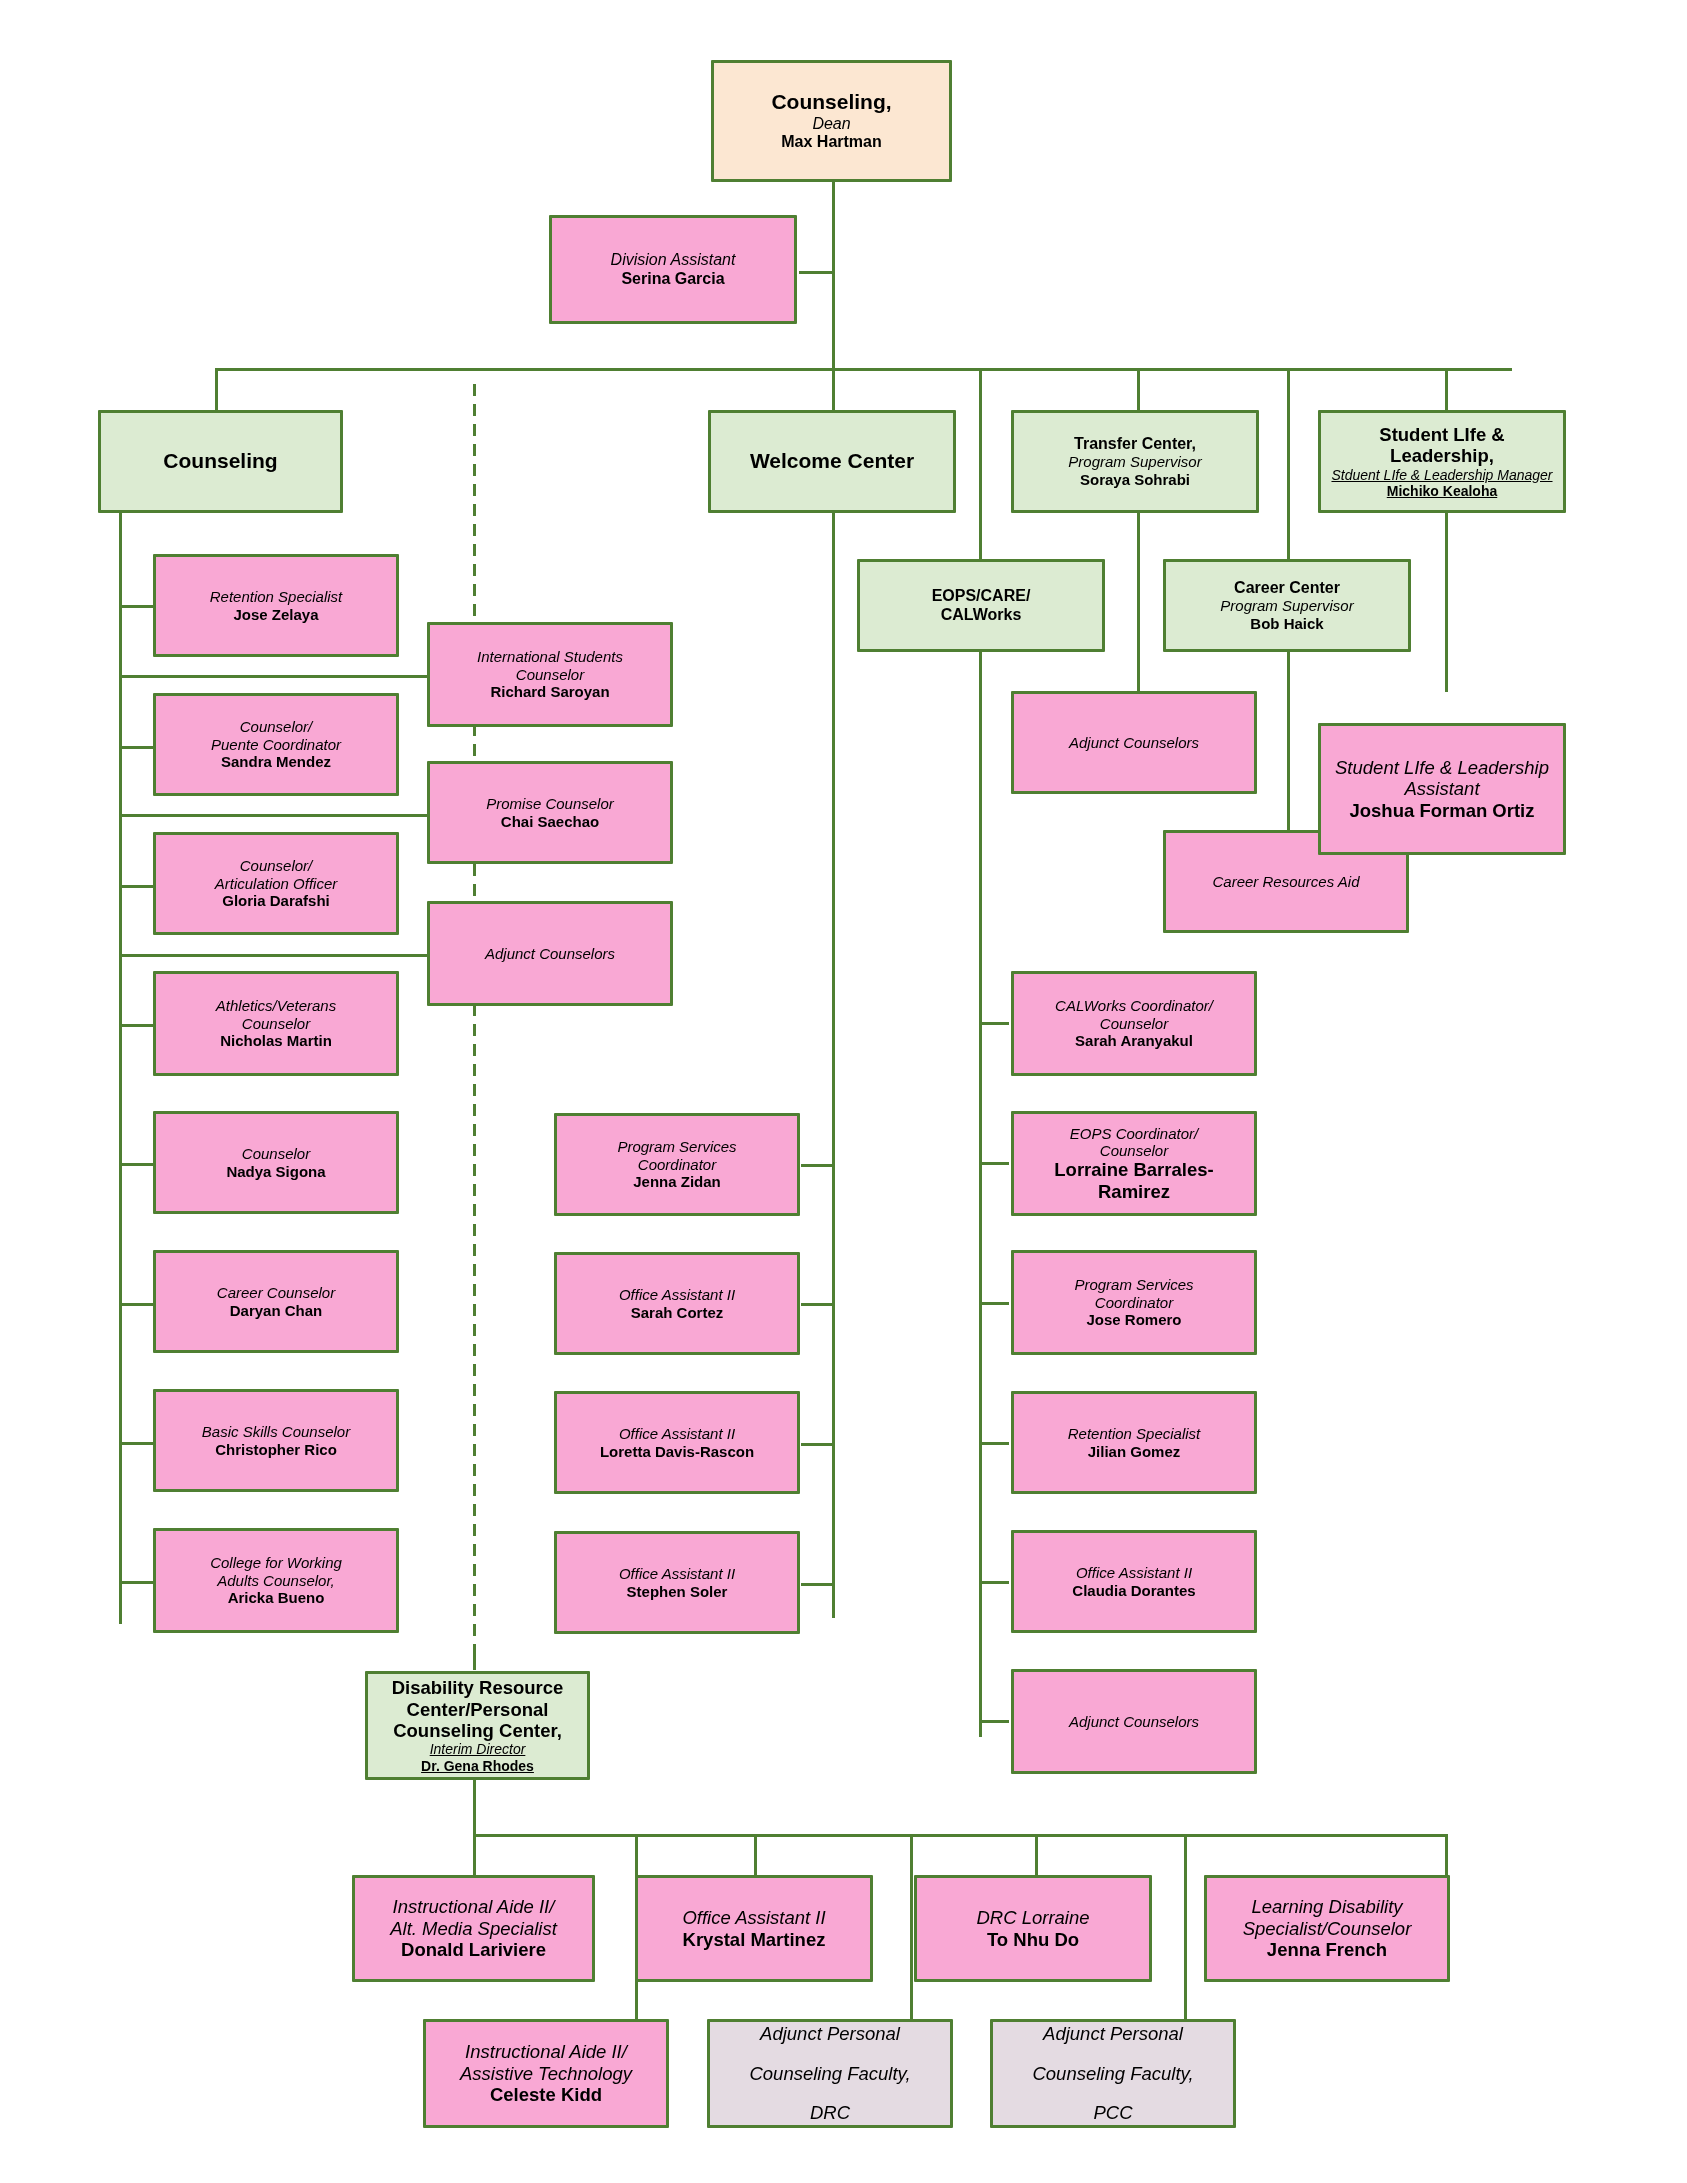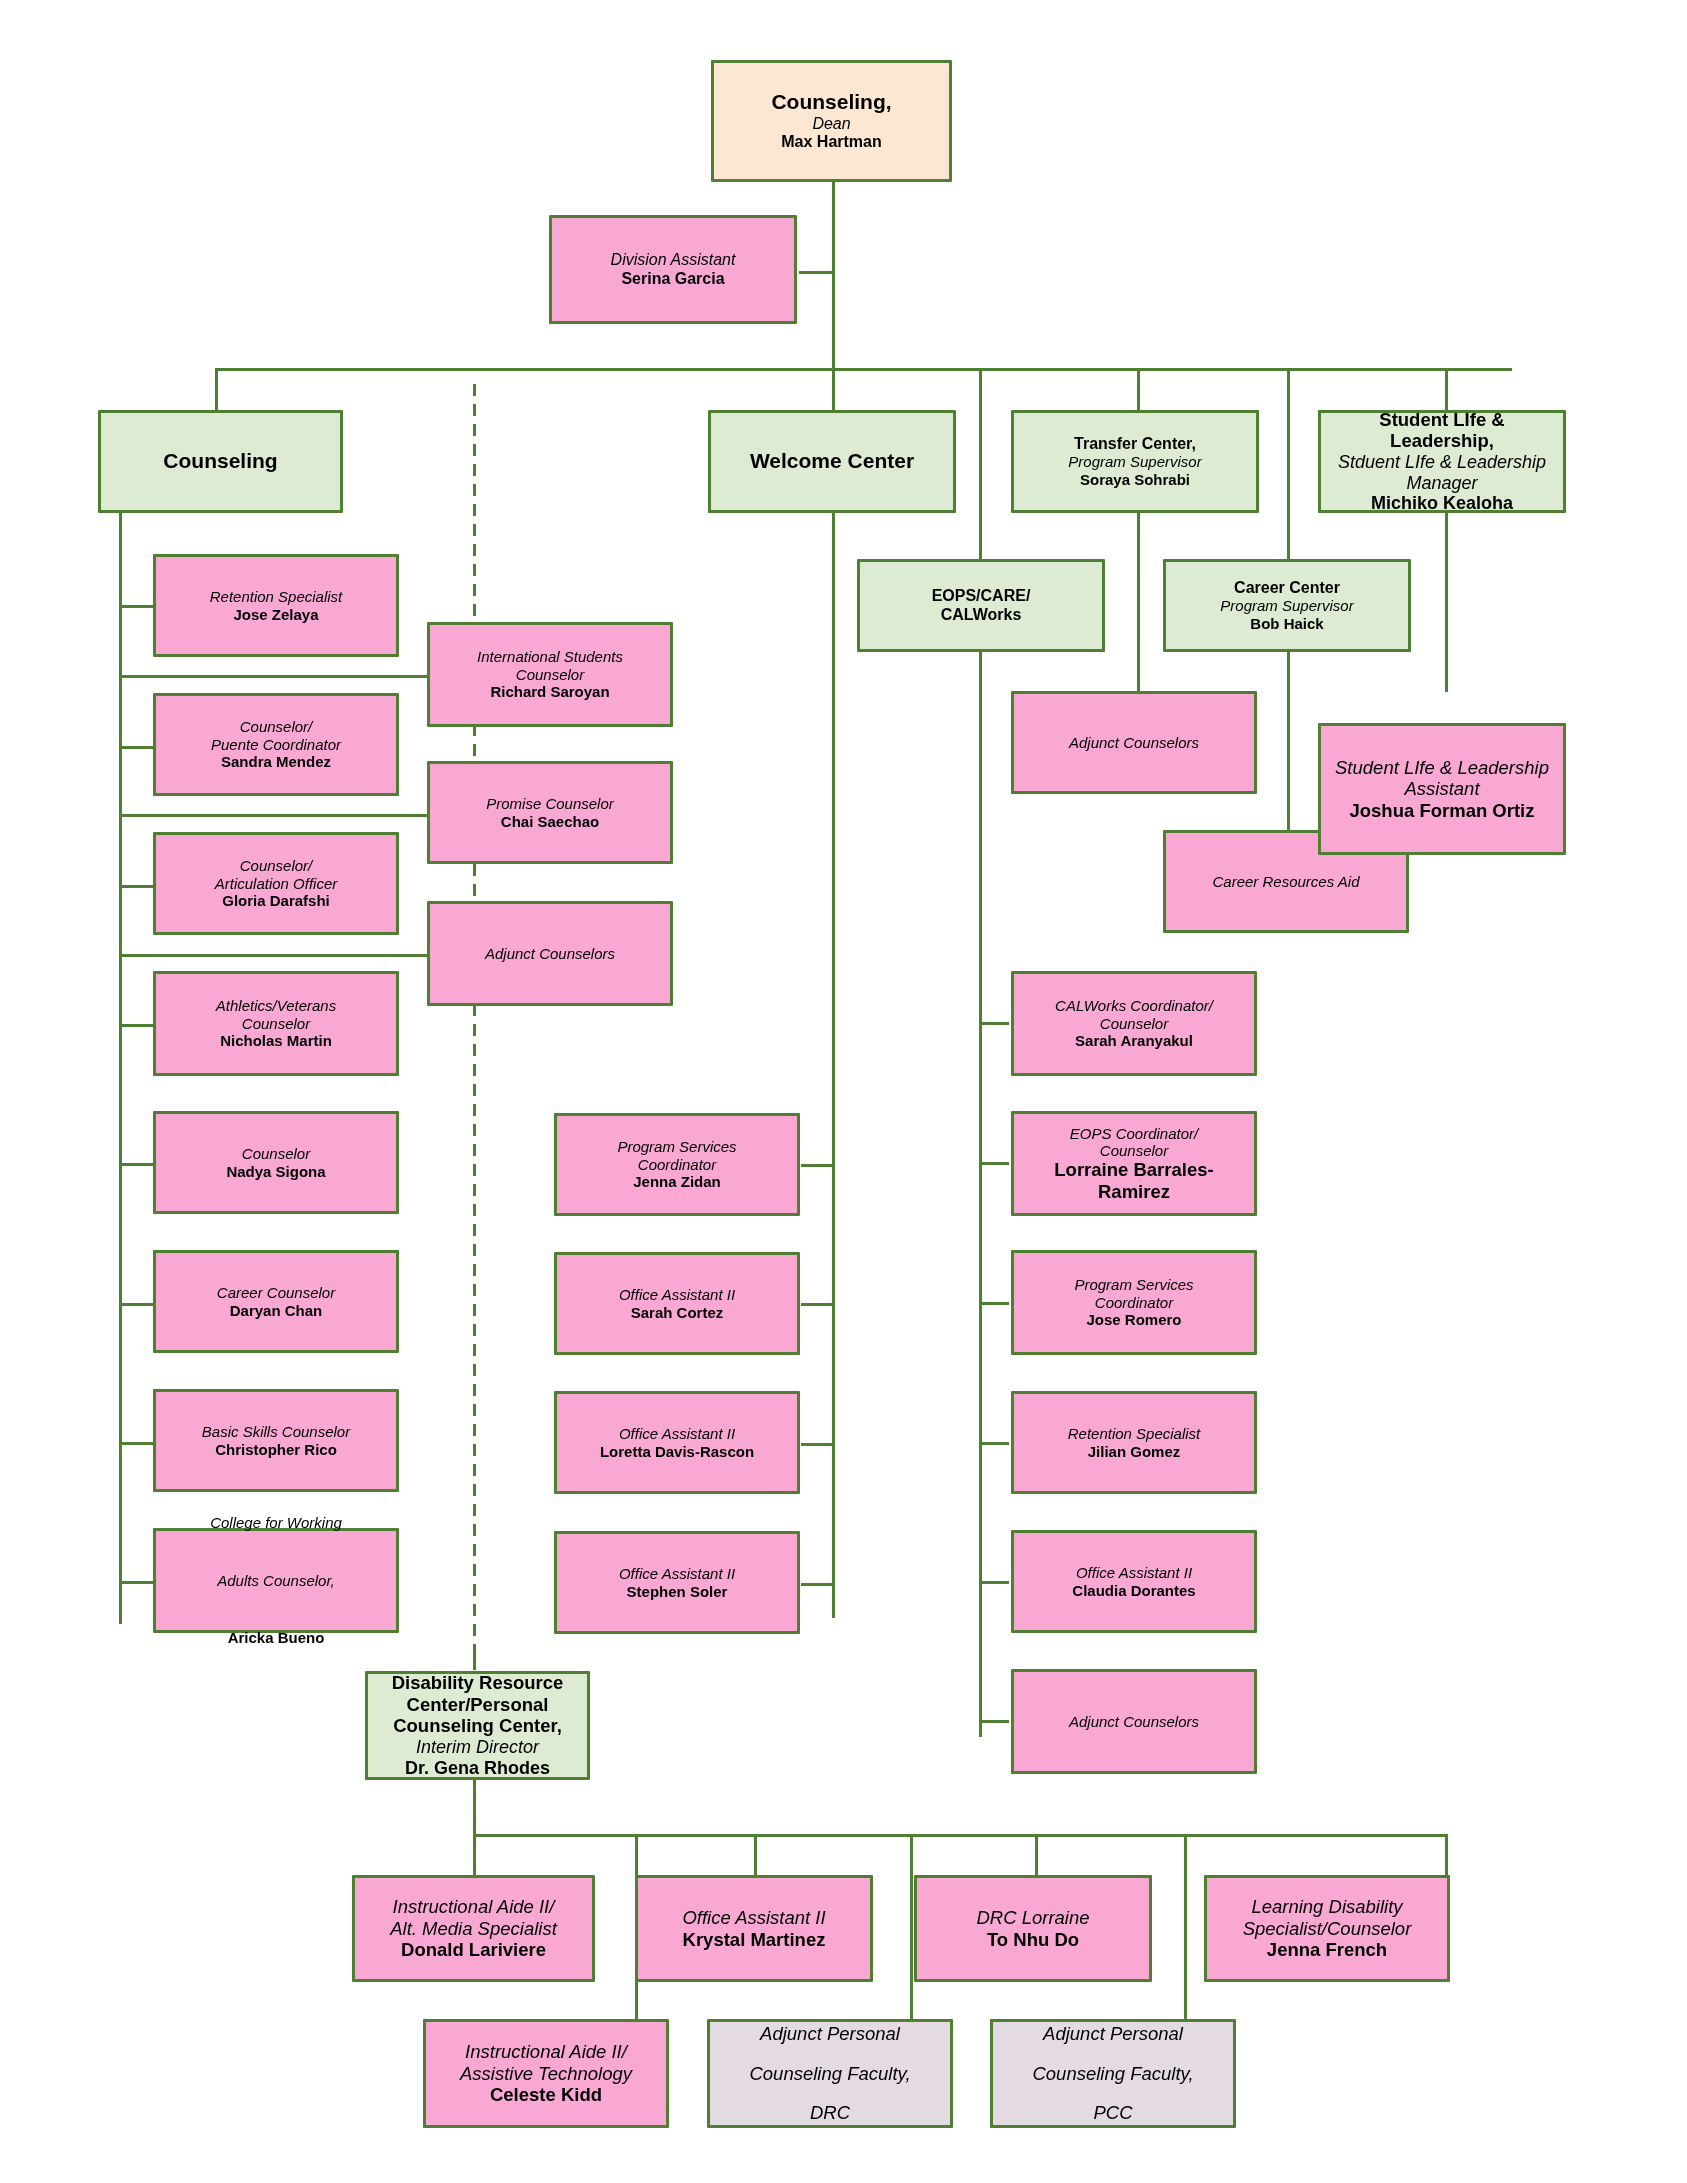--- a/index.html
+++ b/index.html
@@ -29,21 +29,21 @@
   .green{background:#dcebd2;}
   .peach{background:#fce7d2;}
   .mauve{background:#e4dbe2;gap:18px;}
   .ttl{font-weight:bold;}
   .role{font-style:italic;}
   .nm{font-weight:bold;}
   .f32{font-size:21px;}
   .f30{font-size:16px;}
   .f29{font-size:15px;}
   .f28{font-size:18.5px;}
-  .f27{font-size:18px;}
+  .f27{font-size:14px;text-decoration:underline;}
   .line{position:absolute;background:#4f7f32;z-index:1;}
   .h{height:3.3px;}
   .v{width:3.3px;}
   .dash{
     position:absolute;z-index:1;width:3.3px;
     background-image:linear-gradient(#4f7f32 62%, rgba(255,255,255,0) 0%);
     background-size:3.3px 20px;background-repeat:repeat-y;
   }
 </style>
 </head>
@@ -185,21 +185,21 @@
   <div class="node blue" style="left:153px;top:1250px;width:246px;height:103px;">
     <div class="role f29">Career Counselor</div>
     <div class="nm f29">Daryan Chan</div>
   </div>
 
   <div class="node blue" style="left:153px;top:1389px;width:246px;height:103px;">
     <div class="role f29">Basic Skills Counselor</div>
     <div class="nm f29">Christopher Rico</div>
   </div>
 
-  <div class="node blue" style="left:153px;top:1528px;width:246px;height:105px;gap:40px;">
+  <div class="node blue" style="left:153px;top:1528px;width:246px;height:105px;">
     <div class="role f29">College for Working</div>
     <div class="role f29">Adults Counselor,</div>
     <div class="nm f29">Aricka Bueno</div>
   </div>
 
   <div class="node blue" style="left:427px;top:622px;width:246px;height:105px;">
     <div class="role f29">International Students</div>
     <div class="role f29">Counselor</div>
     <div class="nm f29">Richard Saroyan</div>
   </div>

